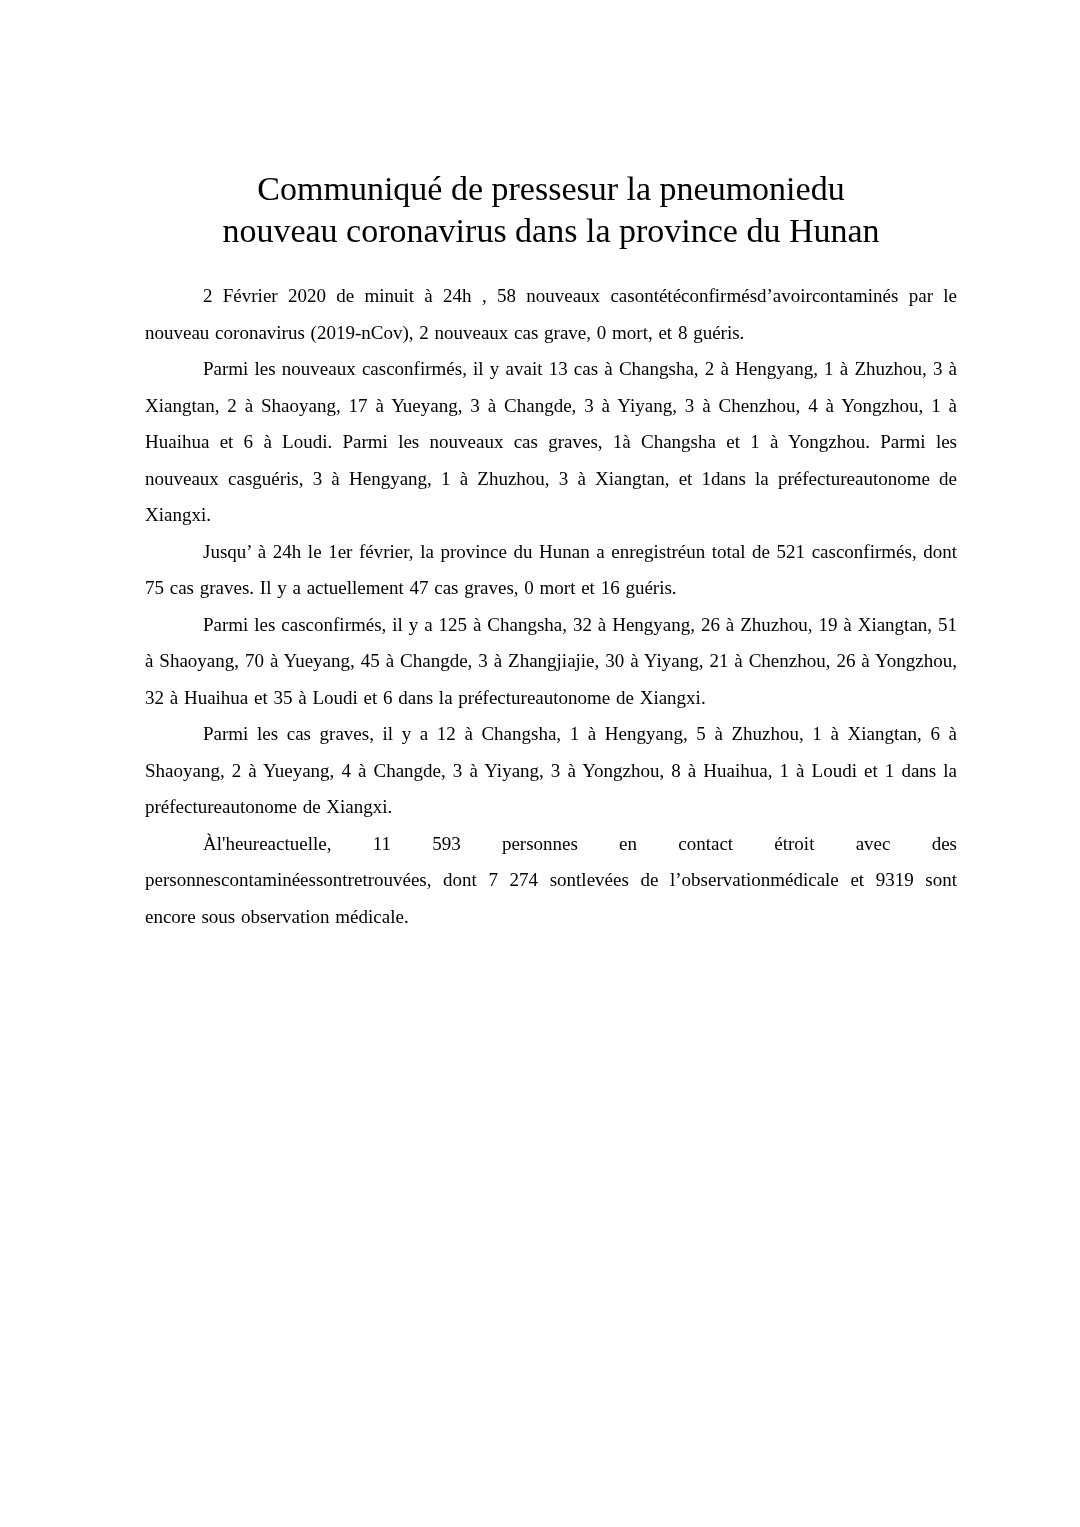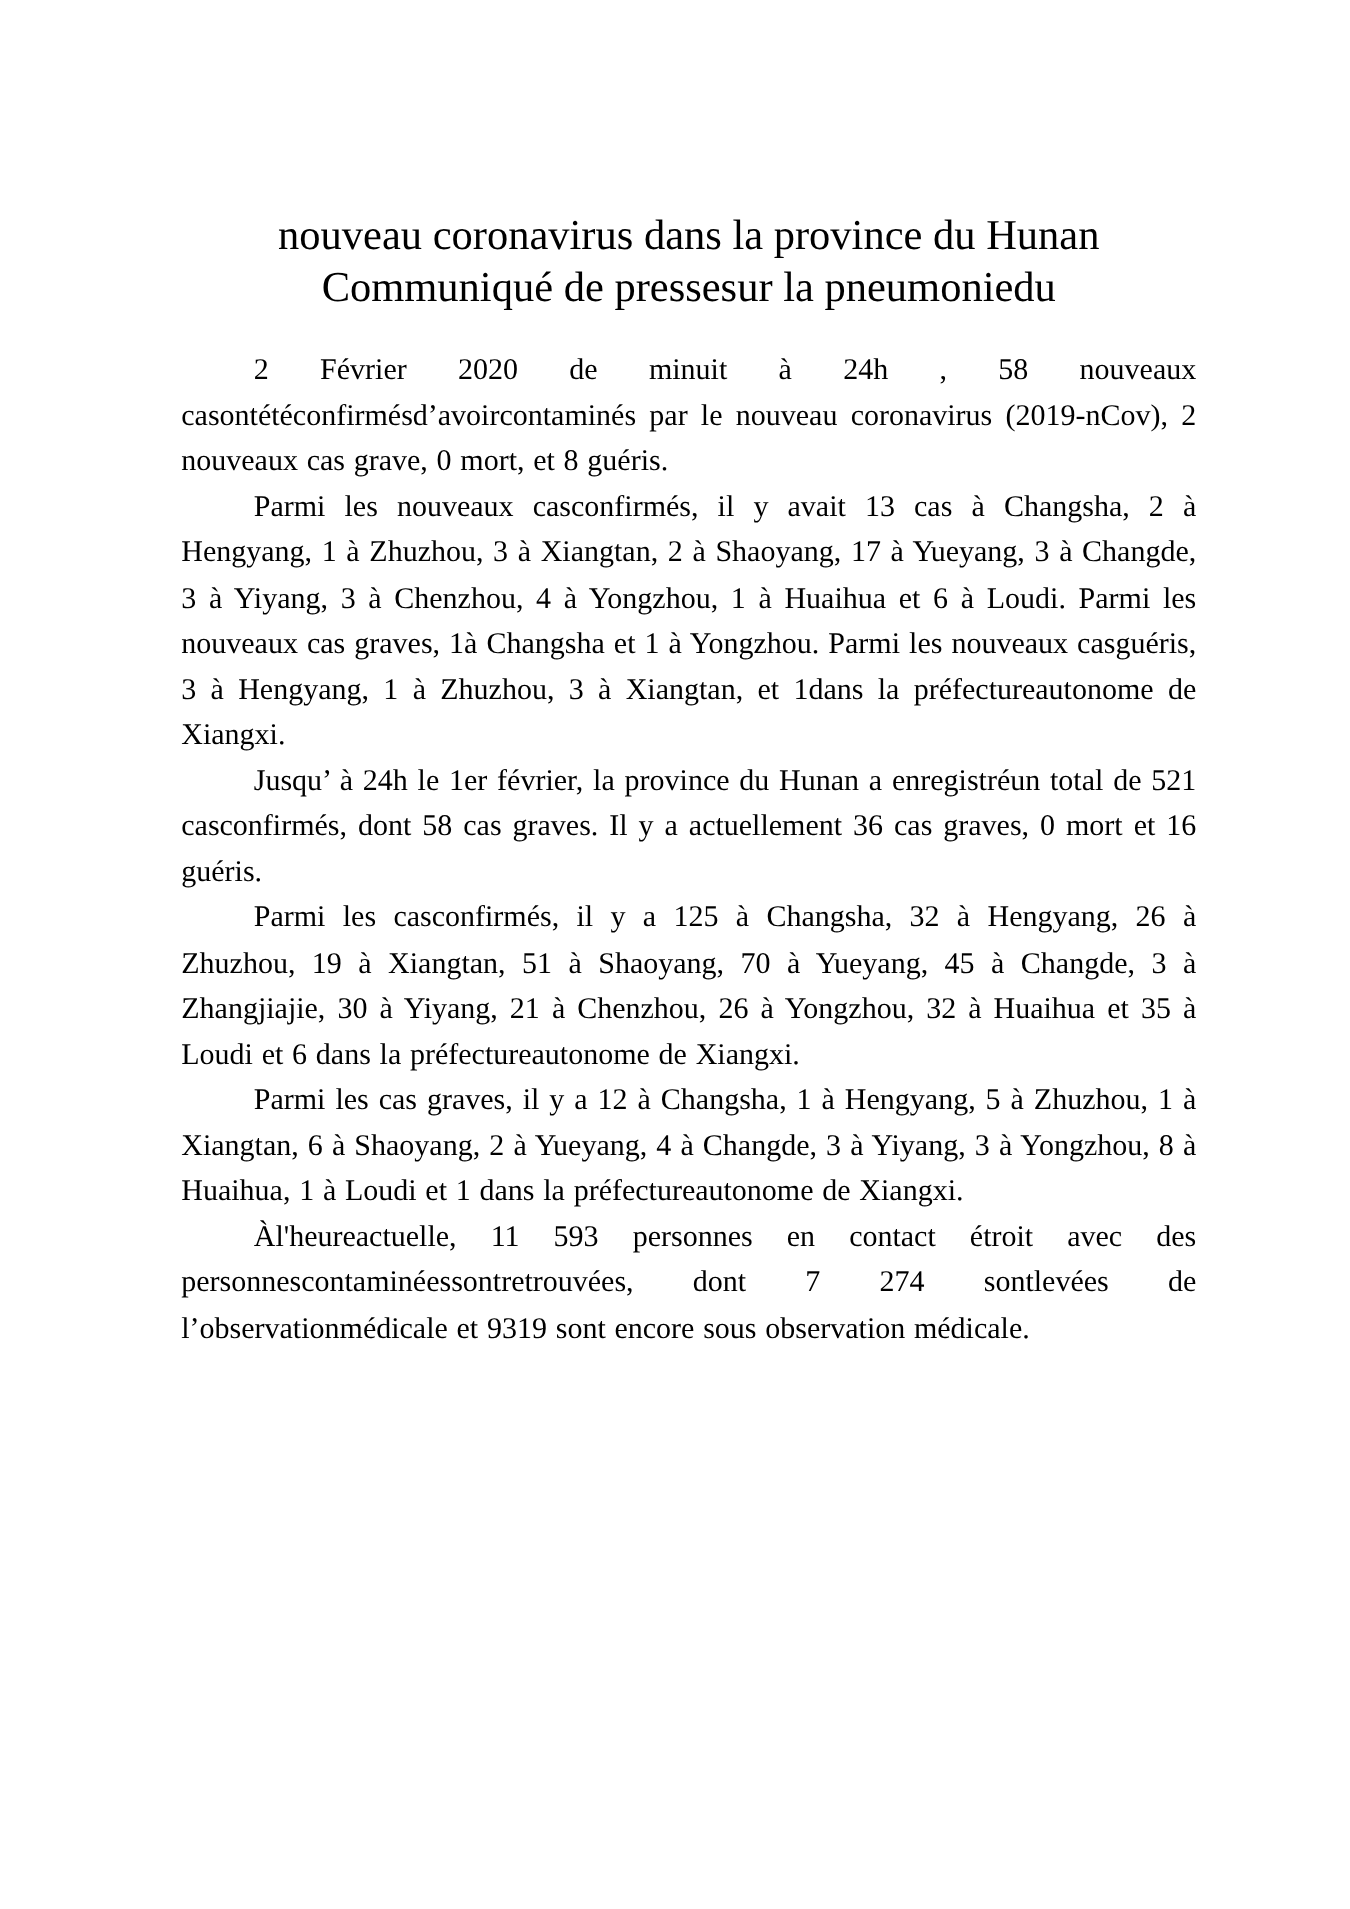--- a/index.html
+++ b/index.html
@@ -27,39 +27,39 @@
     width: 812px;
   }
   .title {
     font-size: 34px;
     line-height: 42px;
     font-weight: 400;
     text-align: center;
     margin: 0 0 26px 0;
   }
   .body-text p {
-    font-size: 24px;
+    font-size: 19px;
     line-height: 36.5px;
     text-align: justify;
     text-indent: 58px;
     margin: 0;
     word-spacing: 1px;
   }
 </style>
 </head>
 <body>
 
 <div class="page">
   <div class="content">
     <h1 class="title">
+      <div>Communiqué de pressesur la pneumoniedu</div>
       <div>nouveau coronavirus dans la province du Hunan</div>
-      <div>Communiqué de pressesur la pneumoniedu</div>
     </h1>
     <div class="body-text">
       <p>2 Février 2020 de minuit à 24h , 58 nouveaux casontétéconfirmésd’avoircontaminés par le nouveau coronavirus (2019-nCov), 2 nouveaux cas grave, 0 mort, et 8 guéris.</p>
       <p>Parmi les nouveaux casconfirmés, il y avait 13 cas à Changsha, 2 à Hengyang, 1 à Zhuzhou, 3 à Xiangtan, 2 à Shaoyang, 17 à Yueyang, 3 à Changde, 3 à Yiyang, 3 à Chenzhou, 4 à Yongzhou, 1 à Huaihua et 6 à Loudi. Parmi les nouveaux cas graves, 1à Changsha et 1 à Yongzhou. Parmi les nouveaux casguéris, 3 à Hengyang, 1 à Zhuzhou, 3 à Xiangtan, et 1dans la préfectureautonome de Xiangxi.</p>
-      <p>Jusqu’ à 24h le 1er février, la province du Hunan a enregistréun total de 521 casconfirmés, dont 58 cas graves. Il y a actuellement 36 cas graves, 0 mort et 16 guéris.</p>
+      <p>Jusqu’ à 24h le 1er février, la province du Hunan a enregistréun total de 521 casconfirmés, dont 75 cas graves. Il y a actuellement 47 cas graves, 0 mort et 16 guéris.</p>
       <p>Parmi les casconfirmés, il y a 125 à Changsha, 32 à Hengyang, 26 à Zhuzhou, 19 à Xiangtan, 51 à Shaoyang, 70 à Yueyang, 45 à Changde, 3 à Zhangjiajie, 30 à Yiyang, 21 à Chenzhou, 26 à Yongzhou, 32 à Huaihua et 35 à Loudi et 6 dans la préfectureautonome de Xiangxi.</p>
       <p>Parmi les cas graves, il y a 12 à Changsha, 1 à Hengyang, 5 à Zhuzhou, 1 à Xiangtan, 6 à Shaoyang, 2 à Yueyang, 4 à Changde, 3 à Yiyang, 3 à Yongzhou, 8 à Huaihua, 1 à Loudi et 1 dans la préfectureautonome de Xiangxi.</p>
       <p>Àl'heureactuelle, 11 593 personnes en contact étroit avec des personnescontaminéessontretrouvées, dont 7 274 sontlevées de l’observationmédicale et 9319 sont encore sous observation médicale.</p>
     </div>
   </div>
 </div>
 
 </body></html>

